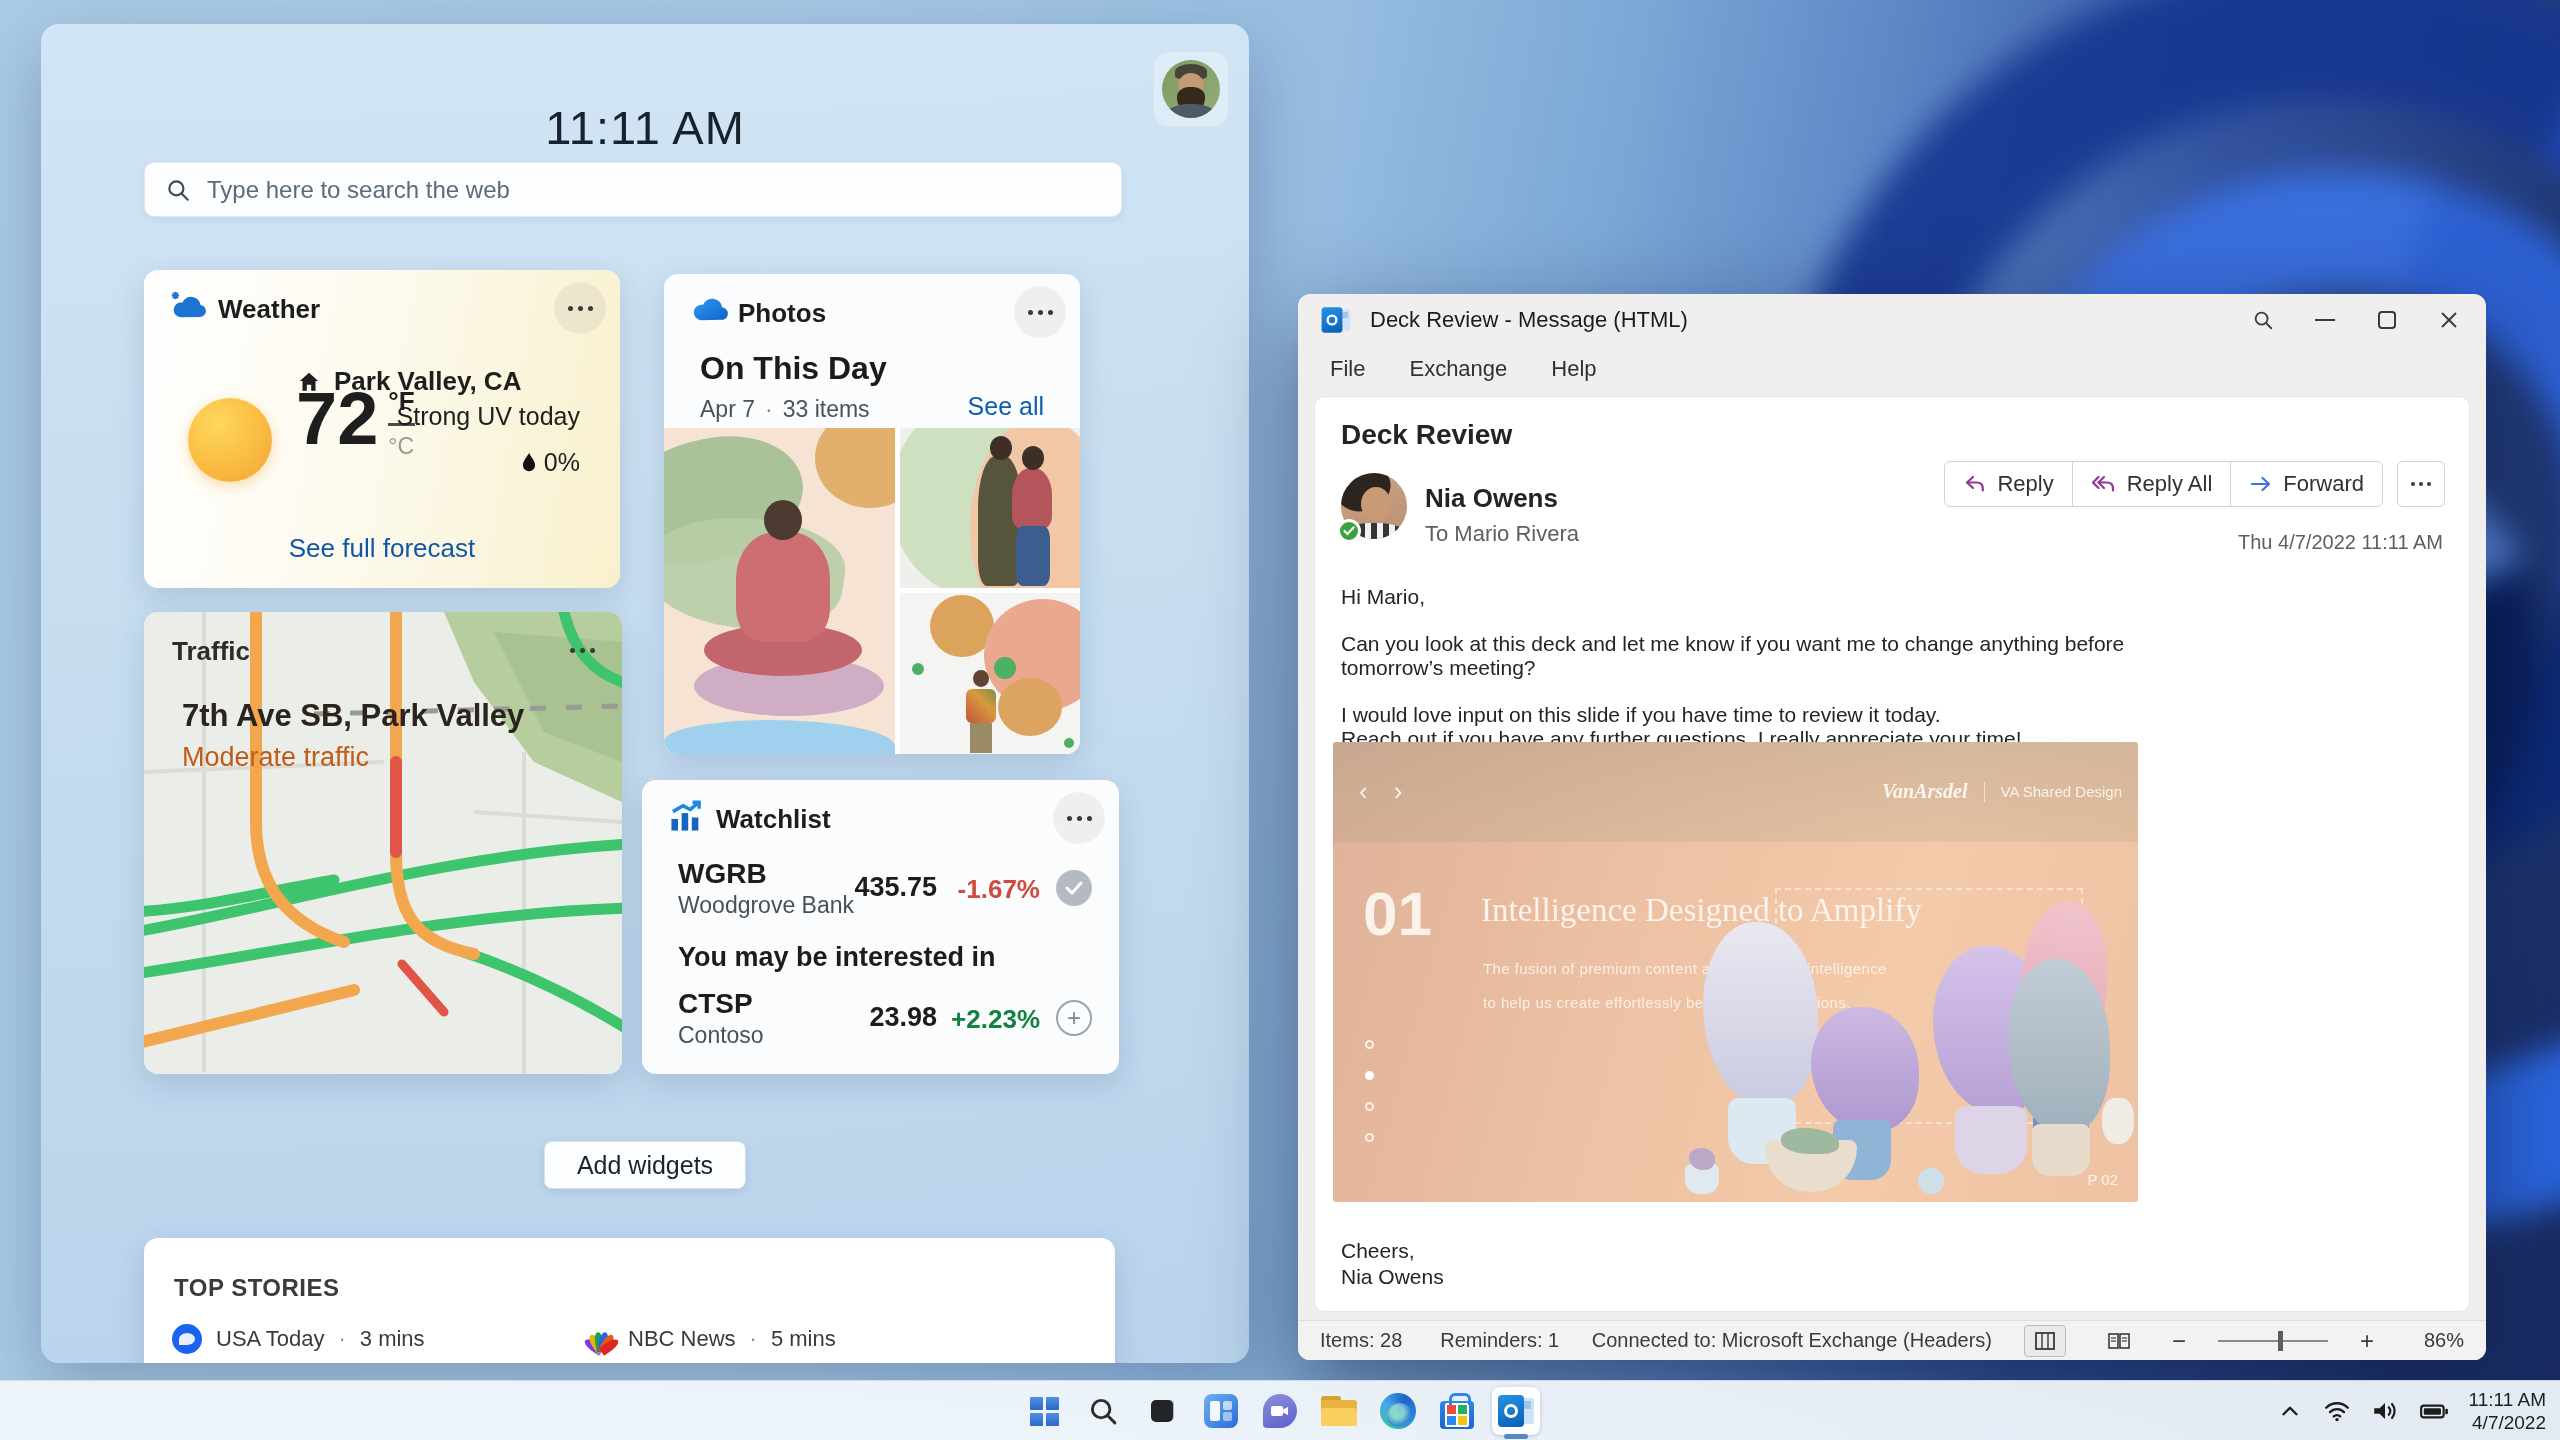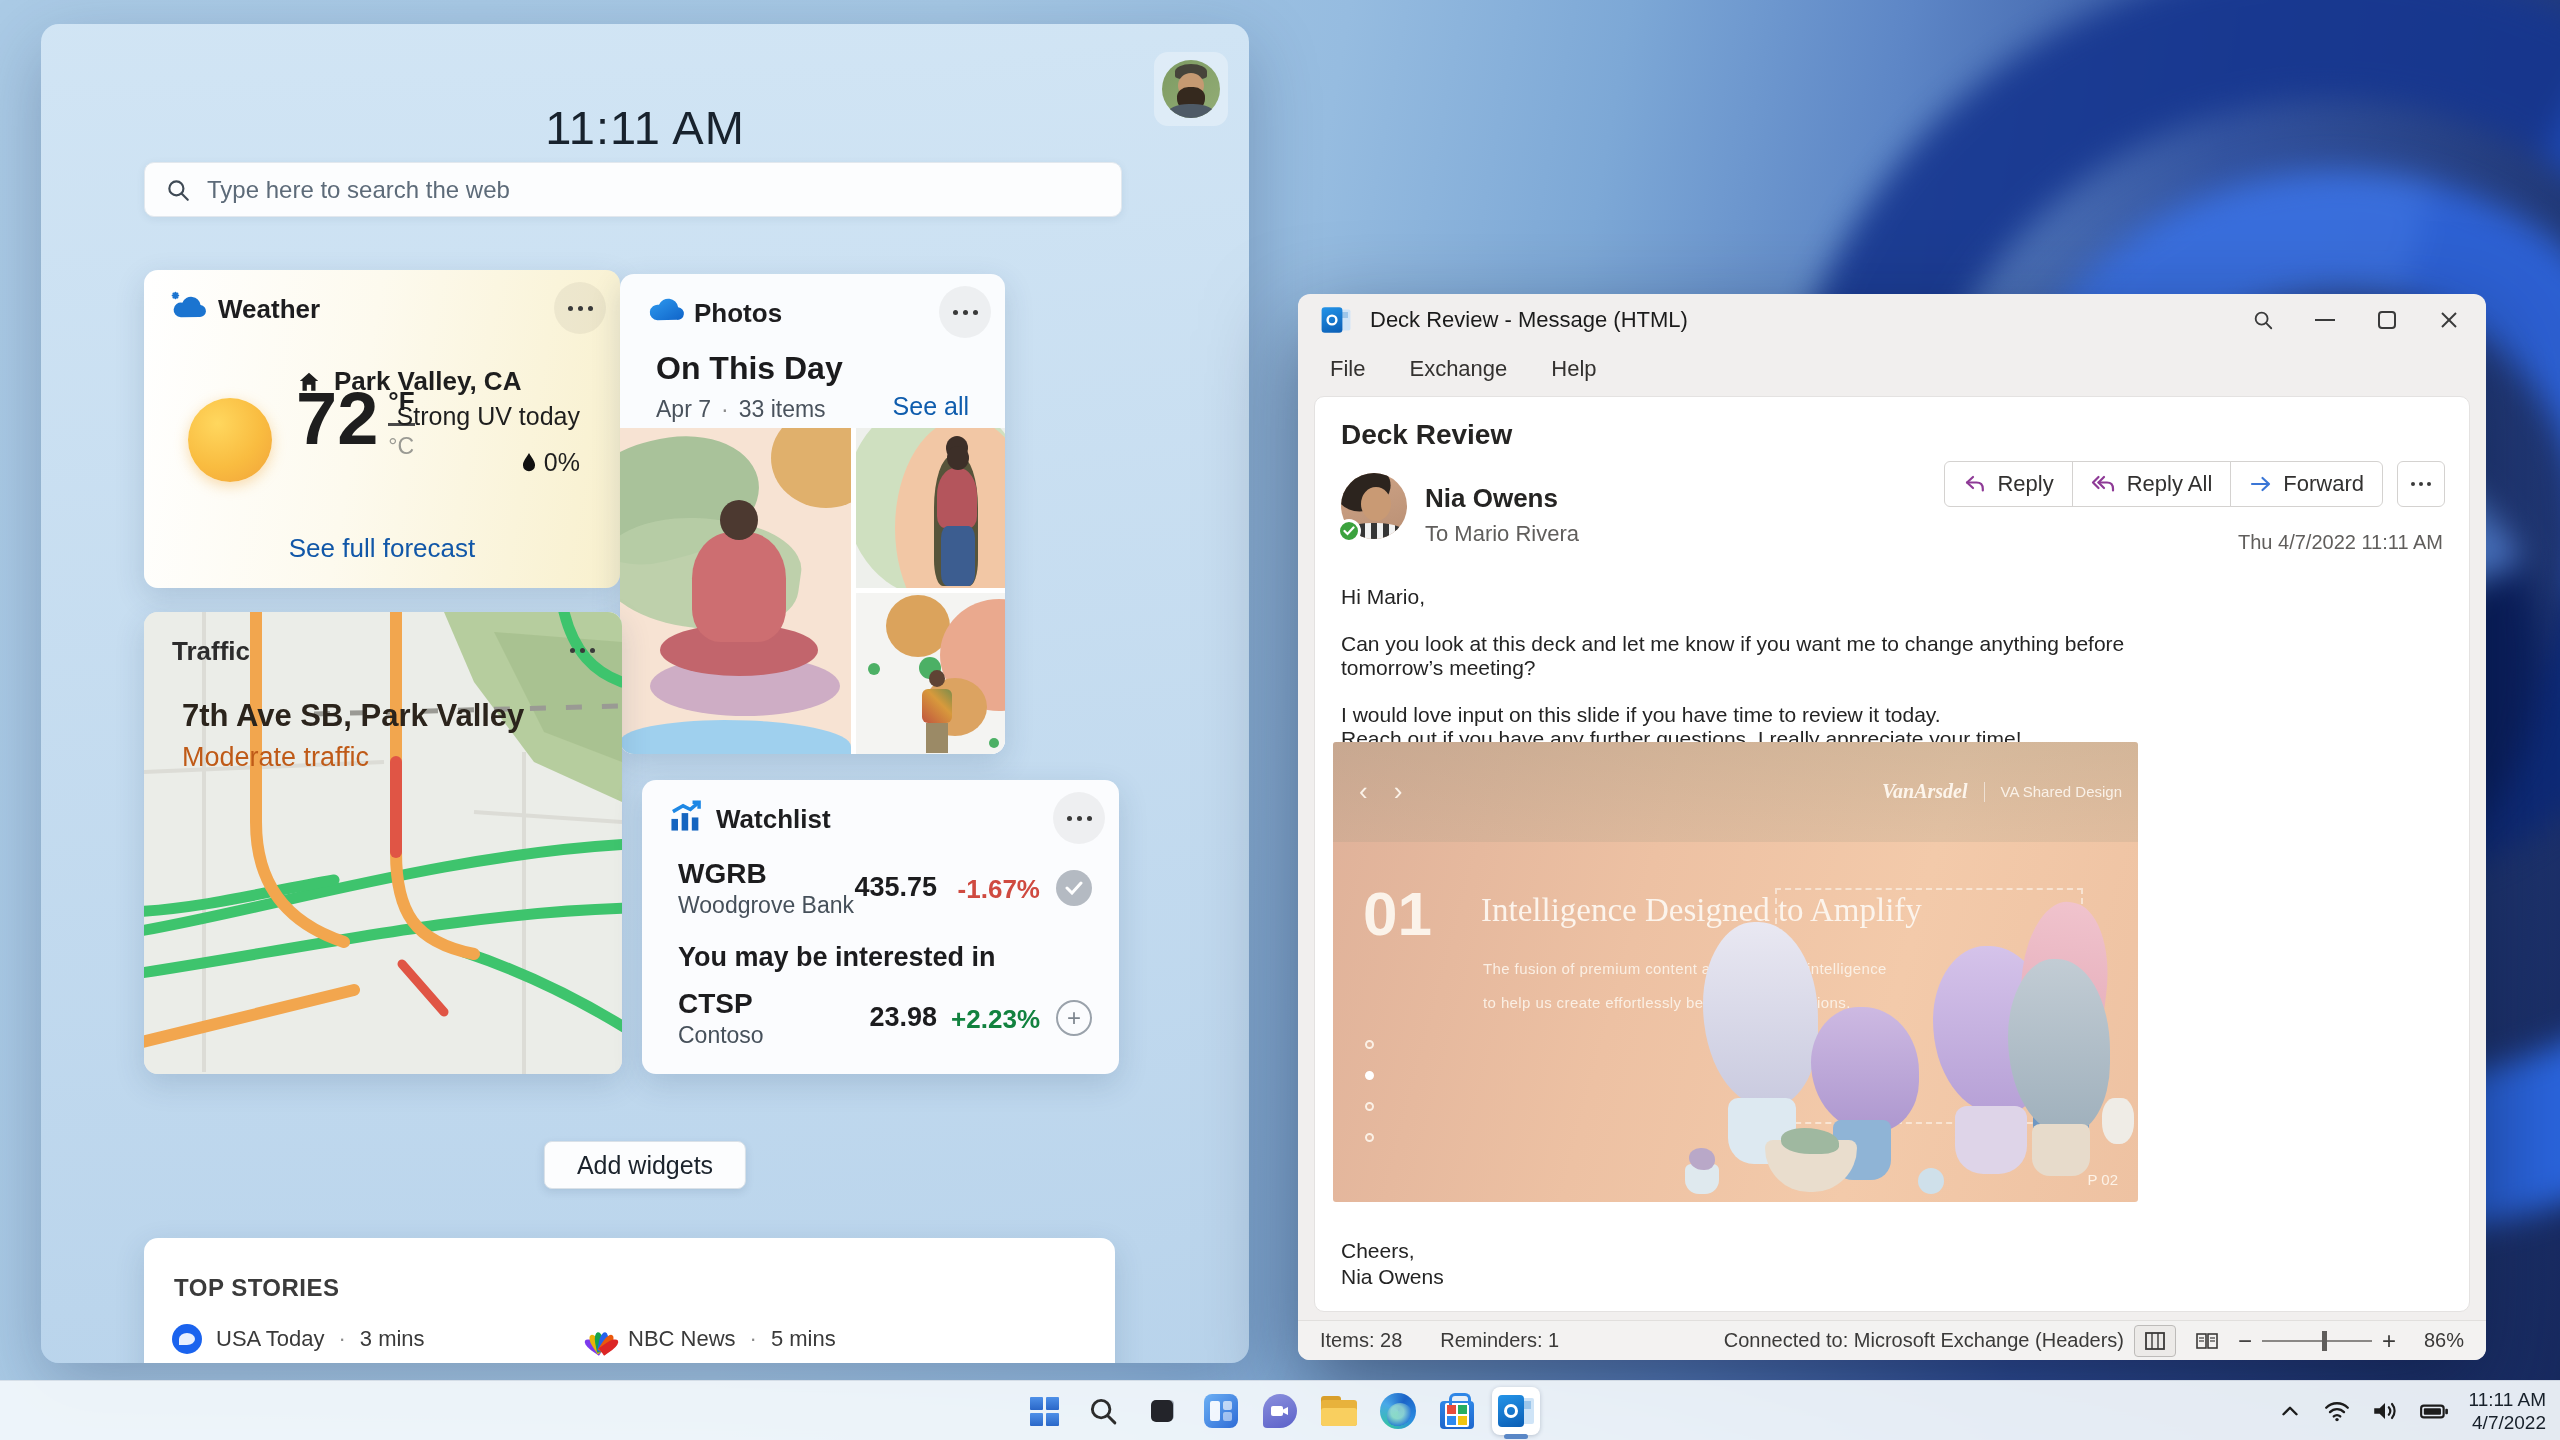--- a/index.html
+++ b/index.html
@@ -65,21 +65,21 @@
   .temp-units { margin-left: 10px; padding-top: 4px; }
   .unit-f { font-size: 26px; font-weight: 700; color: #1e1e1e; border-bottom: 3px solid #4a4a4a; padding-bottom: 6px; }
   .unit-c { font-size: 23px; color: #9a9a93; margin-top: 7px; }
   .weather-cond { position: absolute; right: 40px; top: 132px; font-size: 25px; color: #1e1e1e; }
   .weather-precip { position: absolute; right: 40px; top: 178px; display: flex; align-items: center; gap: 6px;
     font-size: 25px; color: #1e1e1e; }
   .weather-link { position: absolute; bottom: 24px; left: 0; right: 0; text-align: center;
     font-size: 26px; color: #1157a8; cursor: pointer; }
 
   
-  .photos-card { left: 579px; top: 250px; width: 385px; height: 480px; background: #fafcfe; }
+  .photos-card { left: 623px; top: 250px; width: 416px; height: 480px; background: #fafcfe; }
   .photos-heading { position: absolute; left: 36px; top: 76px; font-size: 32px; font-weight: 700; color: #1b1b1d; }
   .photos-sub { position: absolute; left: 36px; top: 122px; font-size: 23px; color: #49525c; display: flex; gap: 10px; }
   .photos-seeall { position: absolute; right: 36px; top: 118px; font-size: 25px; color: #0e5cad; cursor: pointer; }
   .collage { position: absolute; left: 0; right: 0; bottom: 0; top: 154px; display: flex; gap: 5px; background: #fff; }
   .collage .col-l { width: 231px; position: relative; background: #f7e3d3; overflow: hidden; }
   .leaf1 { position: absolute; left: -40px; top: 10px; width: 180px; height: 120px; background: #a9c29a; border-radius: 50% 60% 55% 45%; transform: rotate(-15deg); }
   .leaf2 { position: absolute; left: -20px; top: 90px; width: 200px; height: 110px; background: #b7cda6; border-radius: 60% 40% 50% 50%; transform: rotate(8deg); opacity: .9; }
   .tanblob { position: absolute; right: -30px; top: -20px; width: 110px; height: 100px; background: #e0b06c; border-radius: 50%; }
   .med-head { position: absolute; left: 100px; top: 72px; width: 38px; height: 40px; background: #4c3930; border-radius: 50%; }
   .med-body { position: absolute; left: 72px; top: 104px; width: 94px; height: 110px; background: #cd6e71; border-radius: 42% 42% 30% 30%; }
@@ -207,21 +207,21 @@
   .plant { position: absolute; border-radius: 46% 54% 42% 58%; }
   .vase { position: absolute; }
 
   .sig-line1 { position: absolute; left: 26px; top: 842px; font-size: 21px; color: #242424; }
   .sig-line2 { position: absolute; left: 26px; top: 868px; font-size: 21px; color: #242424; }
 
   .statusbar { position: absolute; left: 0; right: 0; bottom: 0; height: 40px; background: #f3f2f1;
     border-top: 1px solid #e1dfdd; border-radius: 0 0 12px 12px; display: flex; align-items: center;
     font-size: 20px; color: #3b3a39; padding: 0 22px; }
   .sb-left { display: flex; gap: 38px; }
-  .sb-right { margin-left: auto; display: flex; align-items: center; gap: 10px; }
+  .sb-right { margin-left: auto; display: flex; align-items: center; gap: 32px; }
   .sb-viewbtn { width: 42px; height: 32px; display: grid; place-items: center; border-radius: 4px; cursor: pointer; }
   .sb-viewbtn.active { border: 1px solid #bdbbb9; background: #eceae8; }
   .zoom-track { width: 110px; height: 2px; background: #8a8886; position: relative; }
   .zoom-handle { position: absolute; left: 55%; top: -9px; width: 5px; height: 20px; background: #5f5d5b; cursor: pointer; }
   .zoom-sign { font-size: 24px; color: #3b3a39; cursor: pointer; }
   .zoom-pct { width: 58px; text-align: right; }
 
   
   .taskbar { position: absolute; left: 0; right: 0; bottom: 0; height: 60px;
     background: rgba(241,246,251,.94); border-top: 1px solid rgba(110,130,155,.18); }

